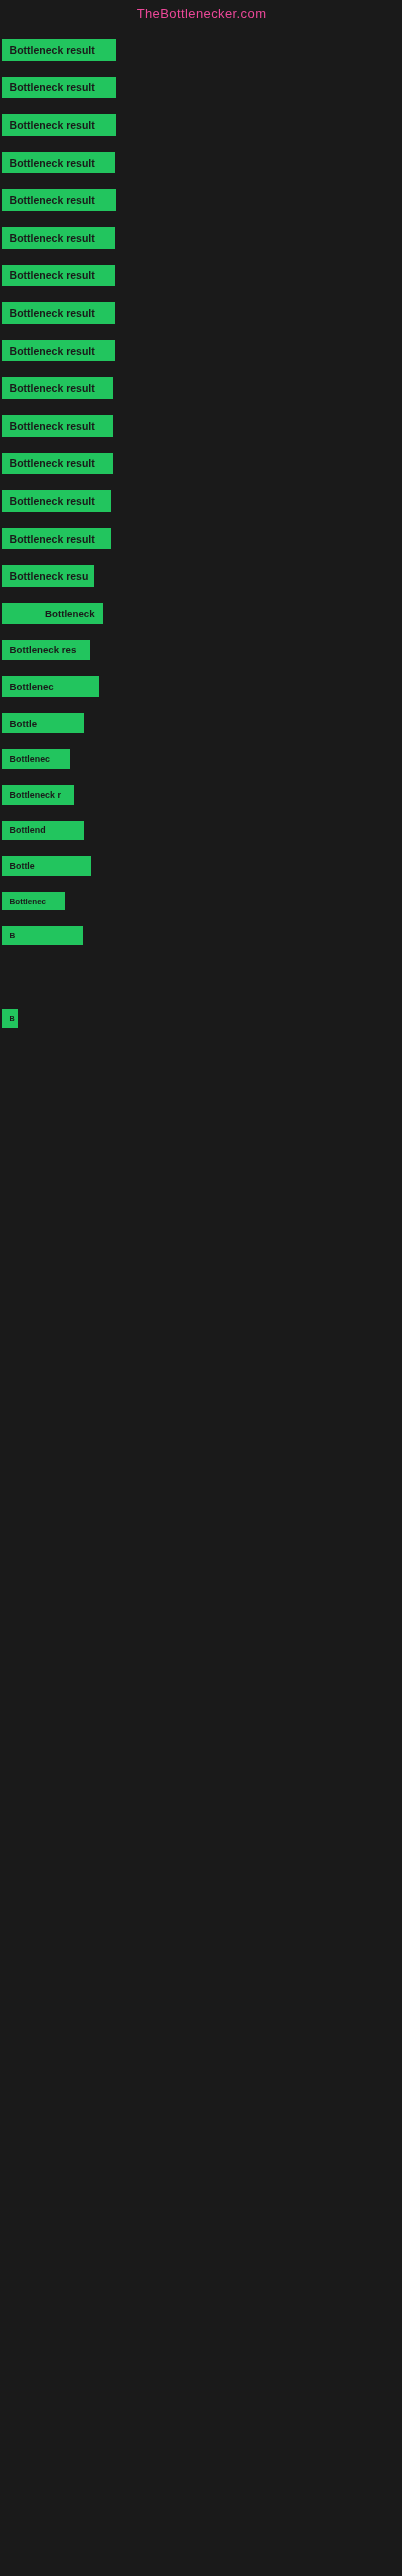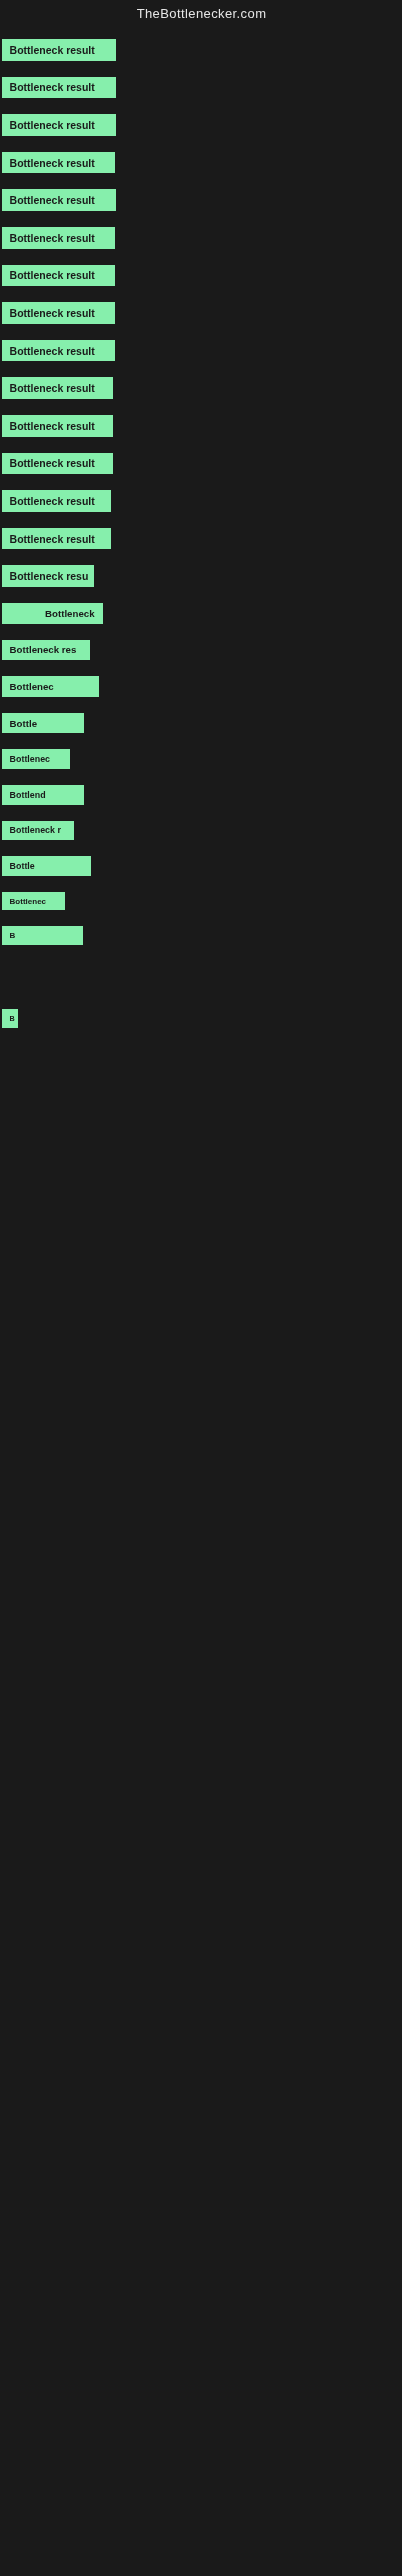--- a/index.html
+++ b/index.html
@@ -11,35 +11,35 @@
     body {
       width: 403px;
       min-height: 2576px;
       background-color: #1a1a1a;
       font-family: Arial, sans-serif;
       position: relative;
     }
 
     .site-title {
       text-align: center;
-      color: #e5e5e5;
+      color: #ec4899;
       font-size: 13px;
       padding: 6.4px 0 9.7px 0;
       letter-spacing: 0.4px;
     }
 
     .bottleneck-item {
       display: flex;
       align-items: center;
       margin-bottom: 0;
       padding: 8px 0 8px 0;
     }
 
     .bottleneck-badge {
-      background-color: #86efac;
+      background-color: #22c55e;
       color: #1a1a1a;
       font-size: 10.5px;
       font-weight: bold;
       padding: 4.8px 8px;
       display: inline-block;
       white-space: nowrap;
       overflow: hidden;
     }
 
     
@@ -162,28 +162,28 @@
     </div>
 
     <div class="bottleneck-item item-19">
       <span class="bottleneck-badge">Bottle</span>
     </div>
 
     <div class="bottleneck-item item-20">
       <span class="bottleneck-badge">Bottlenec</span>
     </div>
 
+    <div class="bottleneck-item item-22">
+      <span class="bottleneck-badge">Bottleneck r</span>
+    </div>
+
     <div class="bottleneck-item item-21">
       <span class="bottleneck-badge">Bottlend</span>
     </div>
 
-    <div class="bottleneck-item item-22">
-      <span class="bottleneck-badge">Bottleneck r</span>
-    </div>
-
     <div class="bottleneck-item item-23">
       <span class="bottleneck-badge">Bottle</span>
     </div>
 
     <div class="bottleneck-item item-24">
       <span class="bottleneck-badge">Bottlenec</span>
     </div>
 
     <div class="bottleneck-item item-25">
       <span class="bottleneck-badge">B</span>

